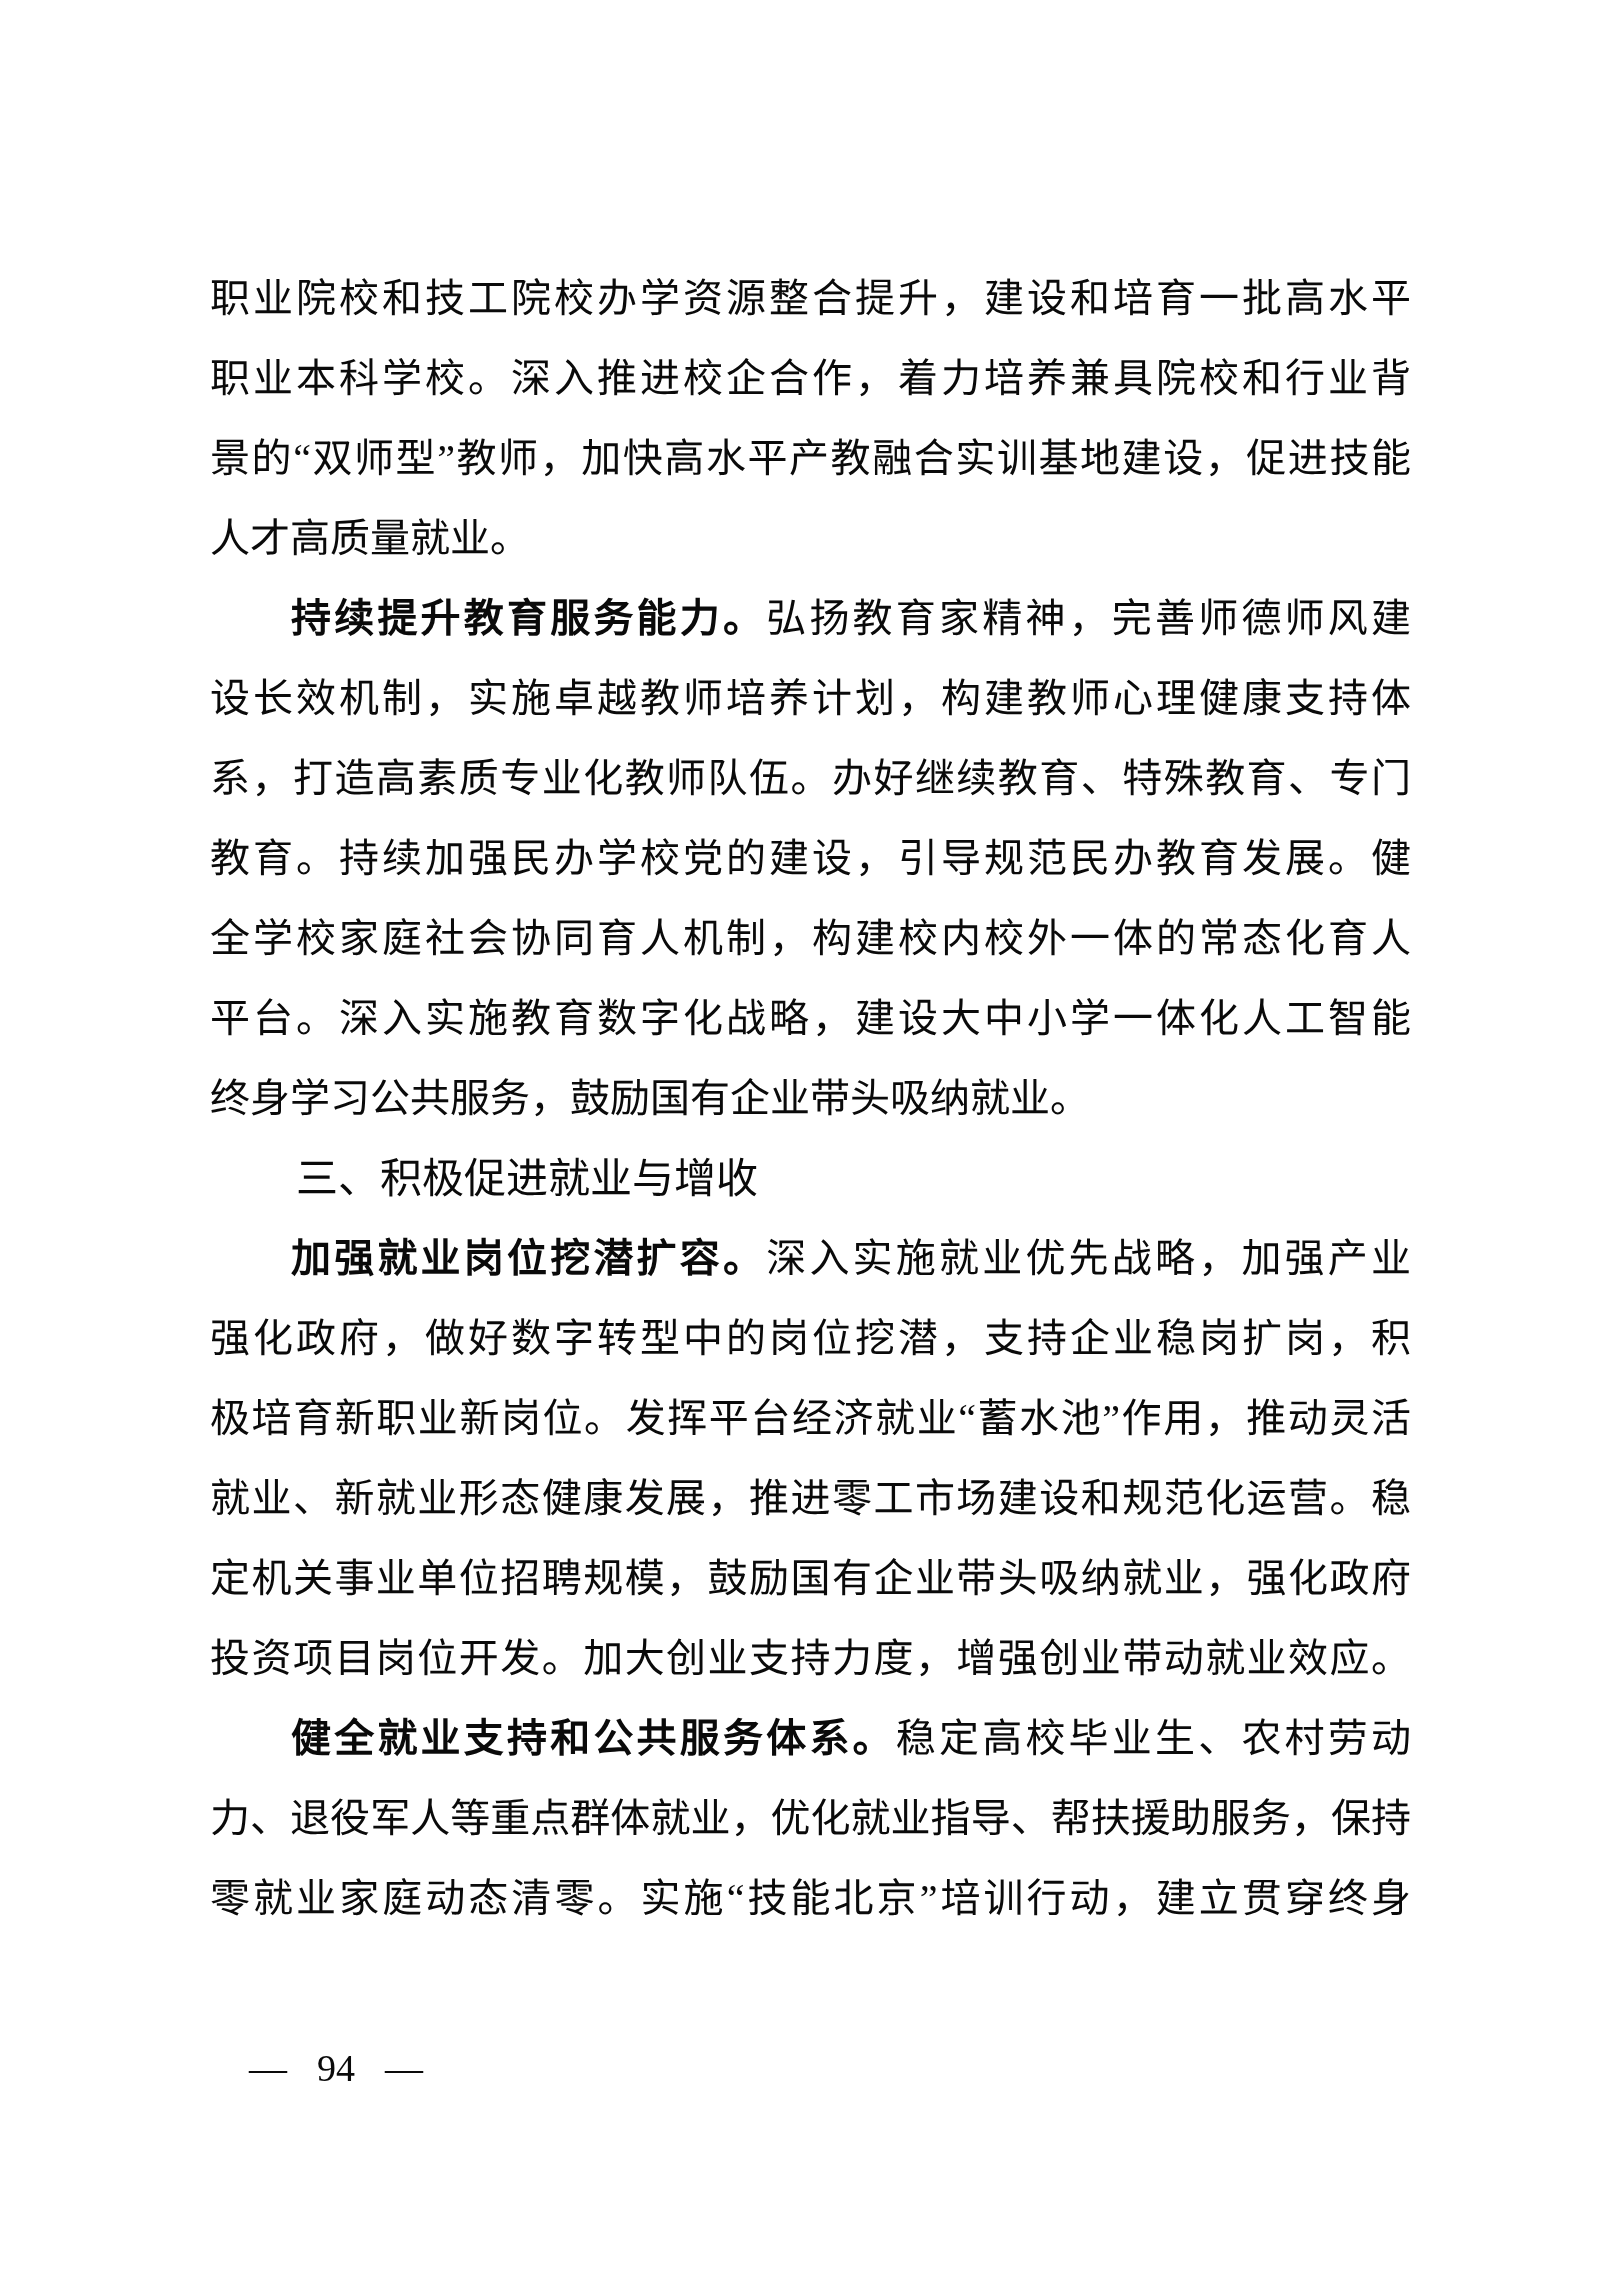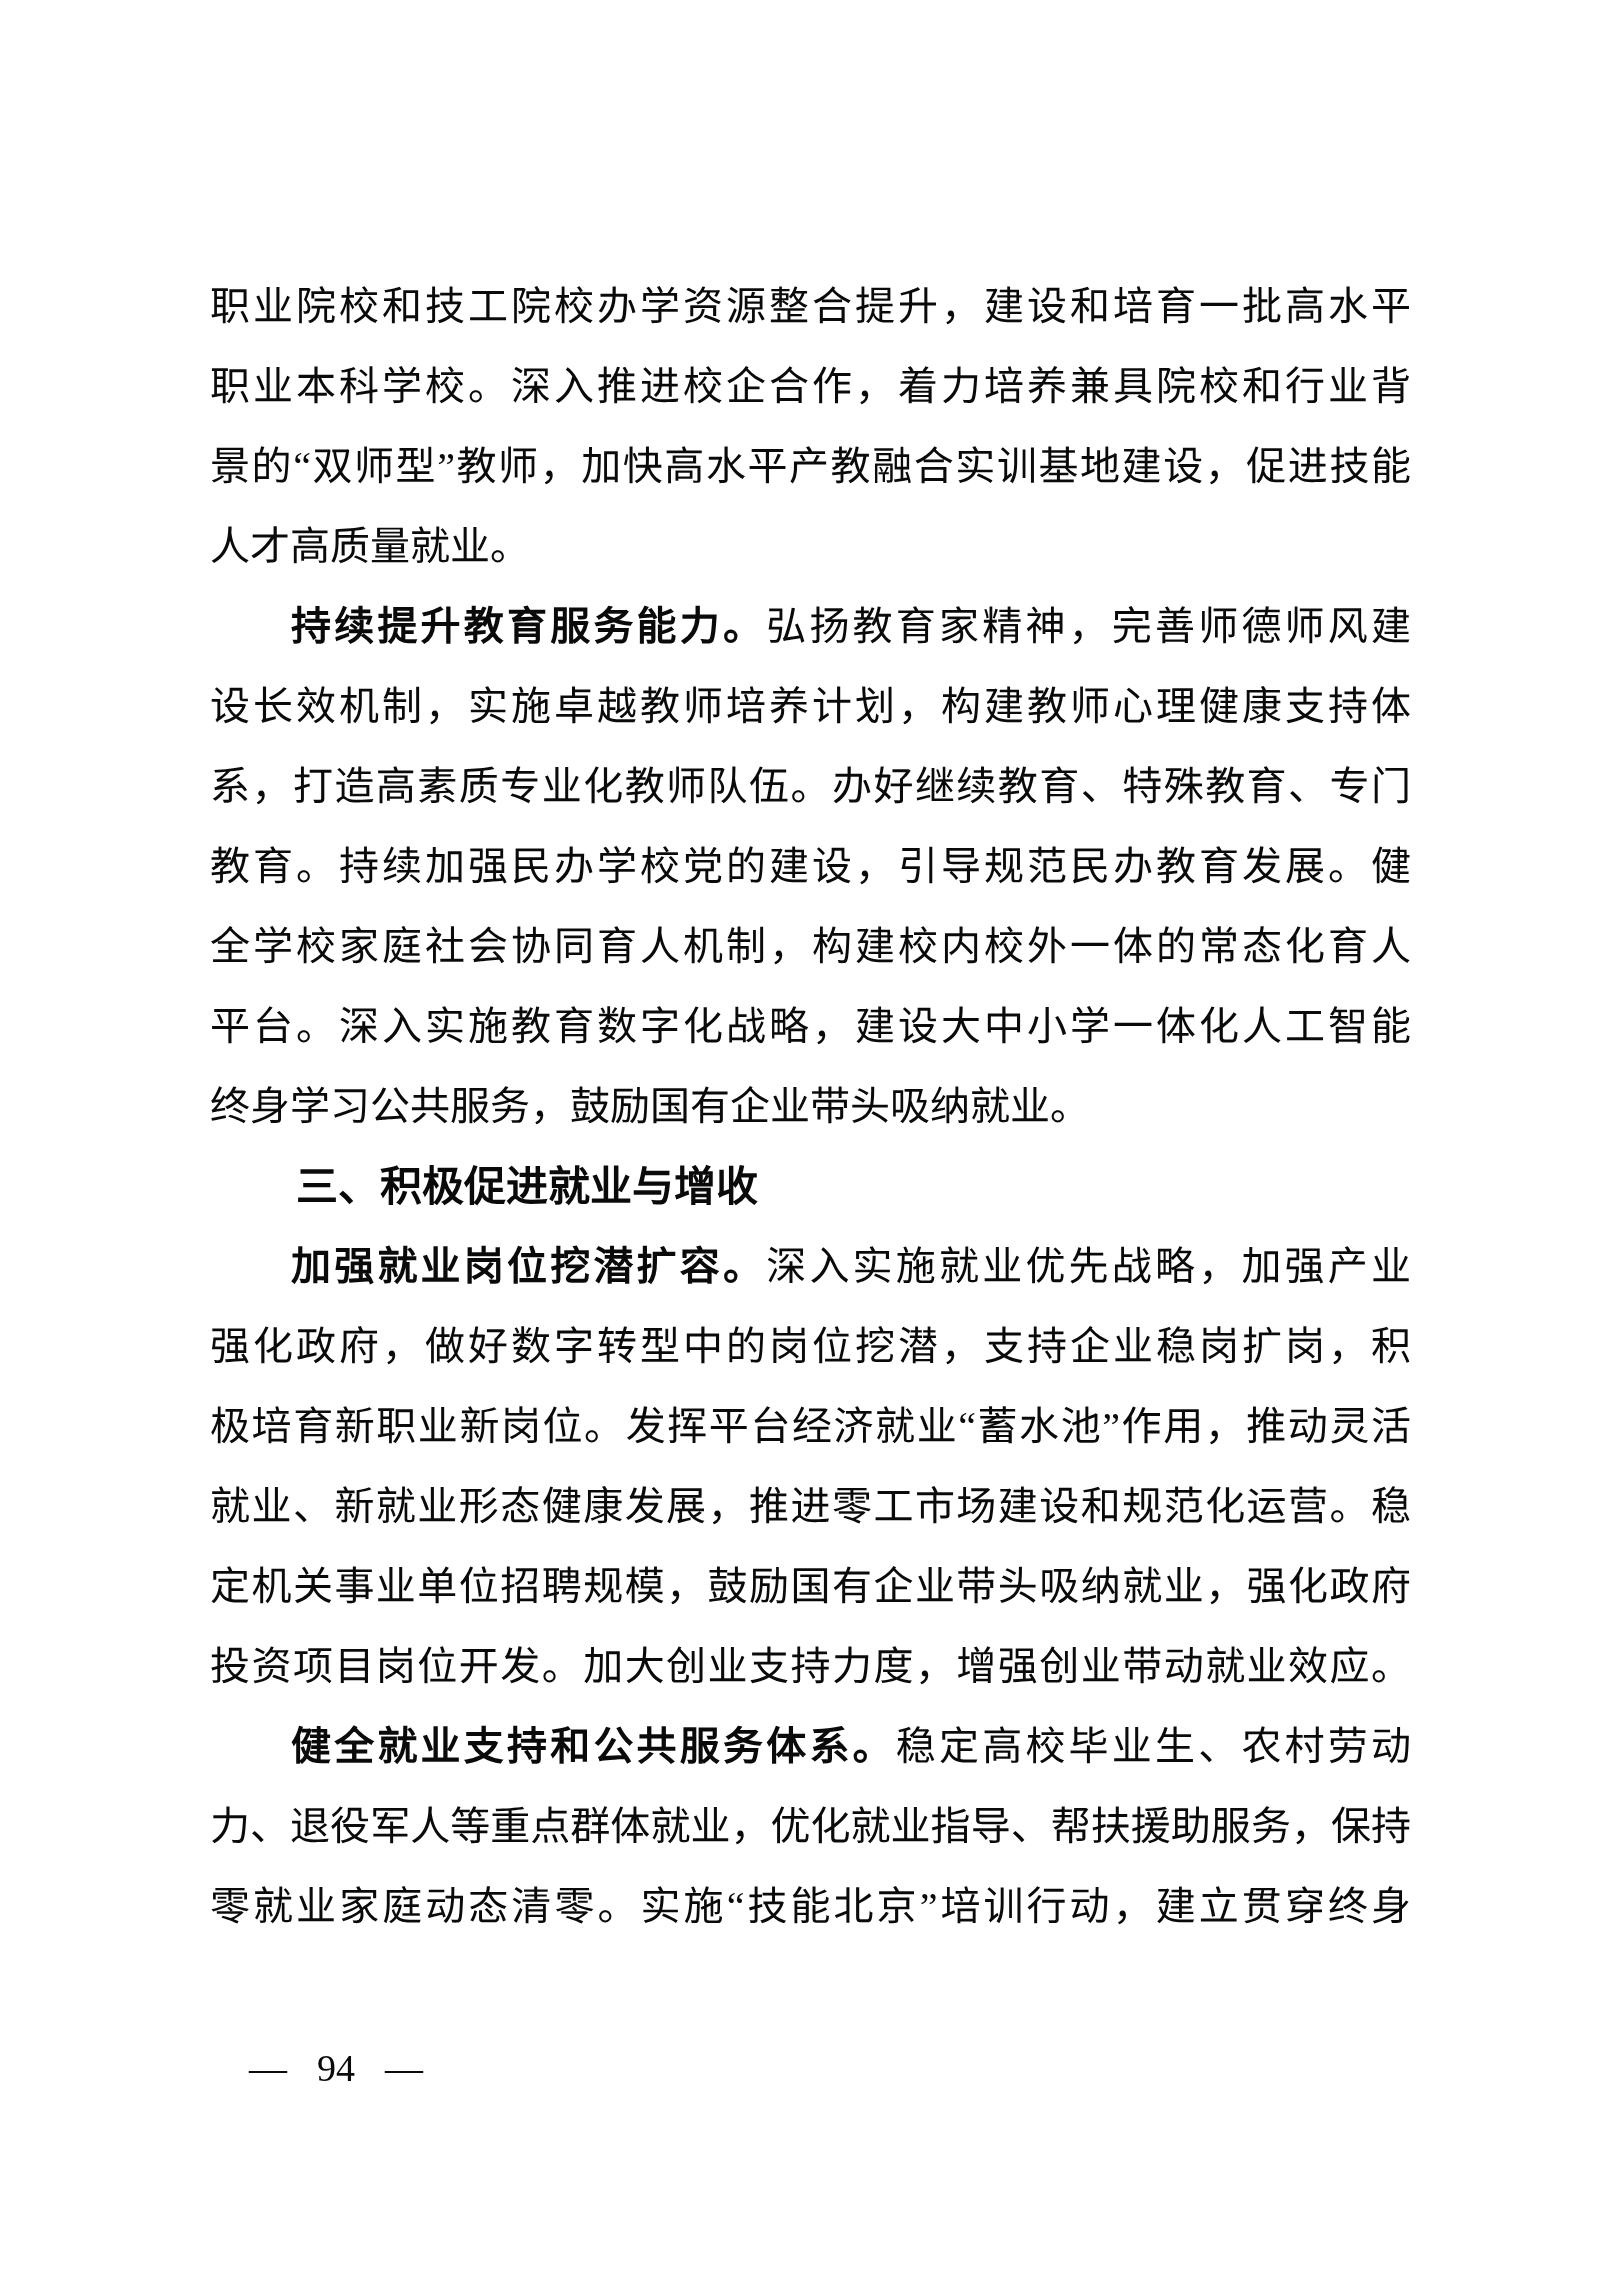--- a/index.html
+++ b/index.html
@@ -12,21 +12,21 @@
     width: 1623px;
     height: 2295px;
     background: #ffffff;
     overflow: hidden;
     font-family: "Liberation Serif", "DejaVu Serif", serif;
     color: #000000;
   }
   .text-block {
     position: absolute;
     left: 210px;
-    top: 267px;
+    top: 259px;
     width: 1201px;
   }
   .line {
     height: 80px;
     line-height: 80px;
     font-size: 40px;
     letter-spacing: 0;
     color: #0a0a0a;
     text-align: justify;
     text-align-last: justify;
@@ -36,21 +36,21 @@
   }
   .line.end {
     text-align: left;
     text-align-last: auto;
   }
   .line.para {
     text-indent: 81px;
   }
   .line.heading {
     font-family: "Liberation Sans", "DejaVu Sans", sans-serif;
-    font-weight: 700;
+    font-weight: 400;
     font-size: 42px;
     text-align: left;
     text-align-last: auto;
     text-indent: 86px;
   }
   .lead {
     font-weight: 700;
     font-family: Liberation Serif, serif;
   }
   .footer-row {

